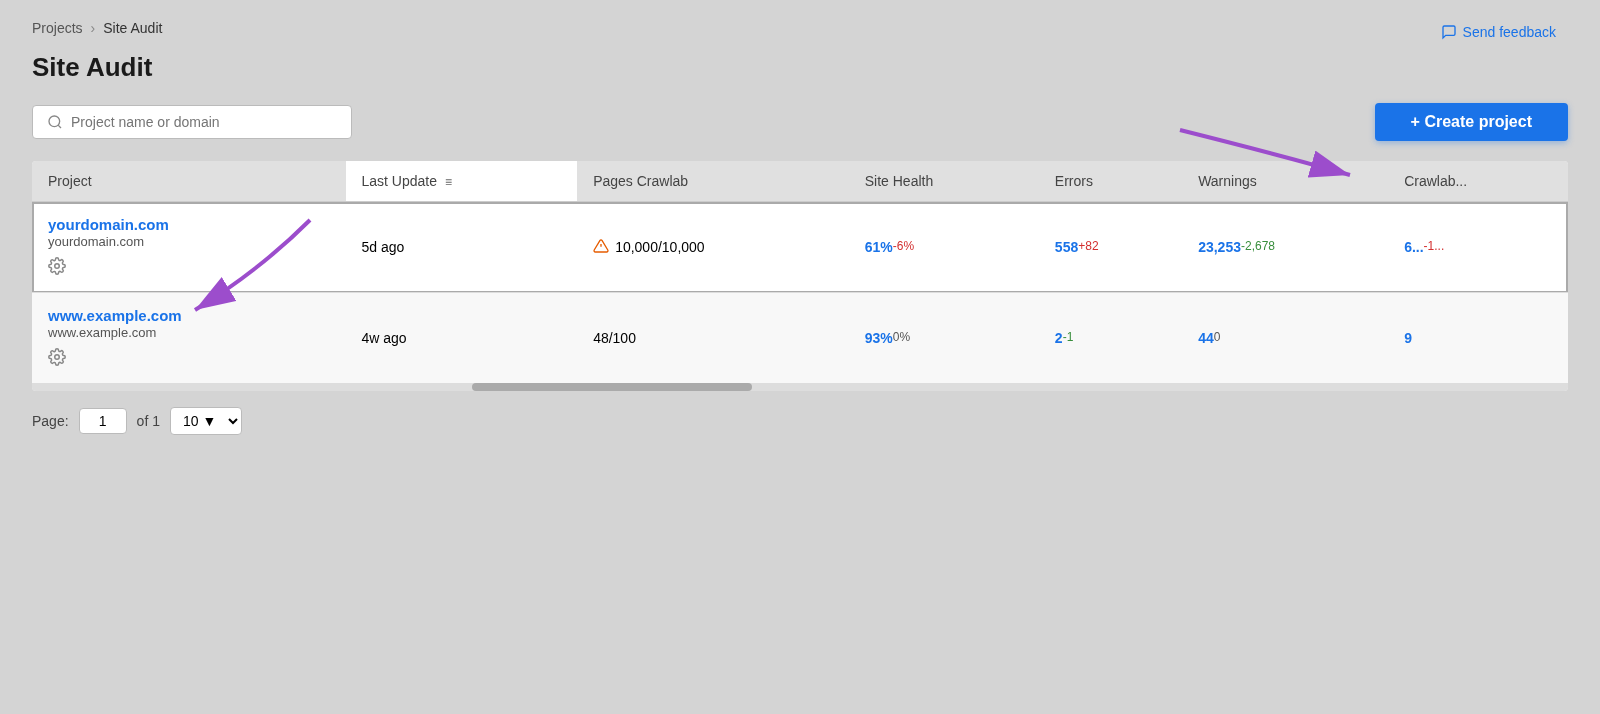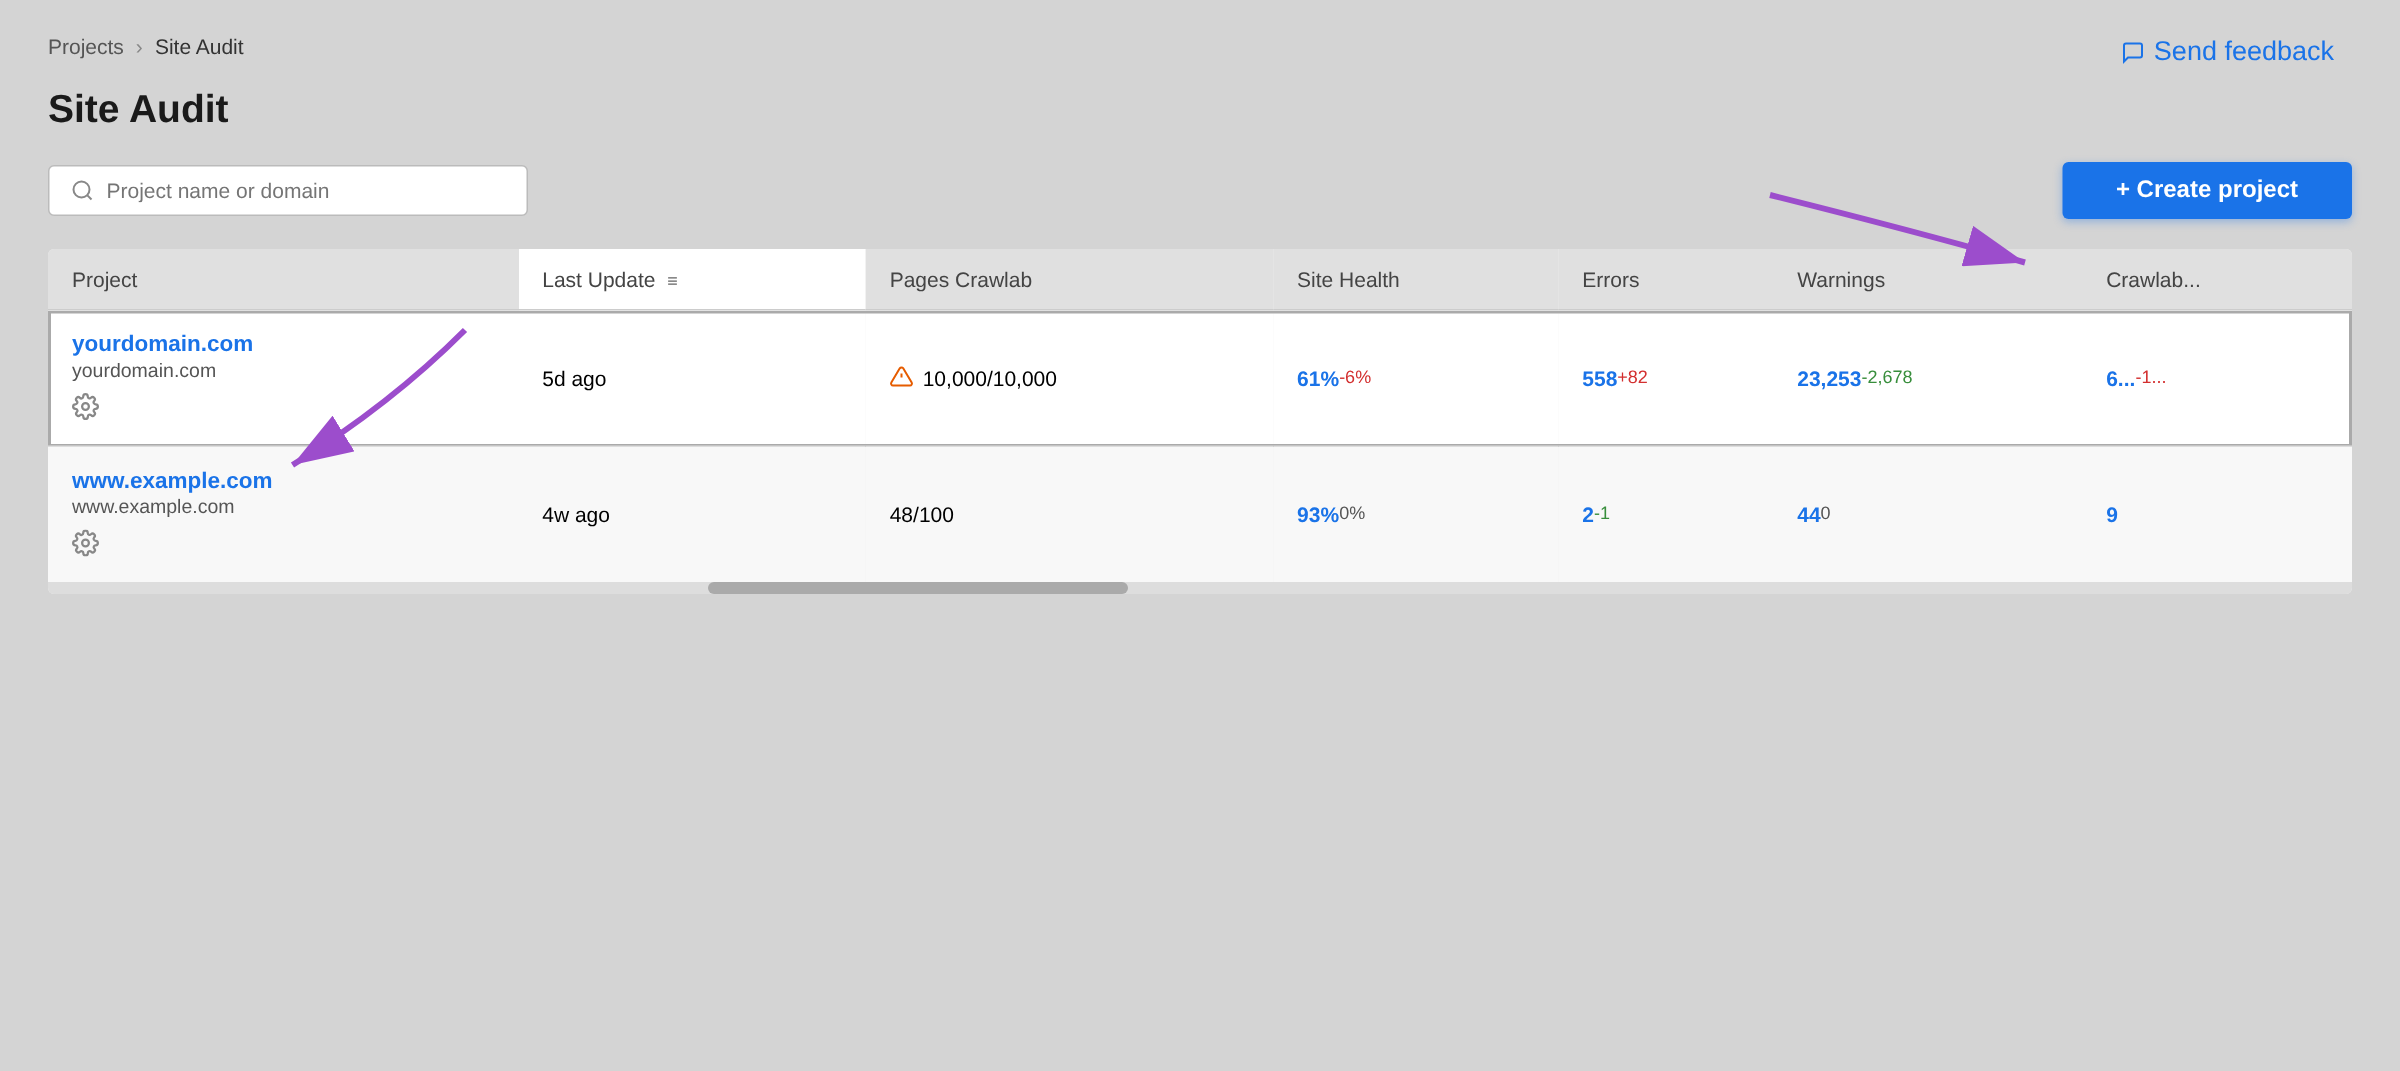--- a/index.html
+++ b/index.html
@@ -45,21 +45,21 @@
       color: #1a1a1a;
     }
 
     .send-feedback-btn {
       display: flex;
       align-items: center;
       gap: 6px;
       background: none;
       border: none;
       color: #1a73e8;
-      font-size: 18px;
+      font-size: 14px;
       cursor: pointer;
       padding: 8px 12px;
       border-radius: 4px;
     }
 
     .toolbar {
       display: flex;
       align-items: center;
       justify-content: space-between;
       margin-bottom: 20px;
@@ -442,13 +442,23 @@
           </td>
         </tr>
       </tbody>
     </table>
 
     <div class="scrollbar-container">
       <div class="scrollbar-thumb"></div>
     </div>
   </div>
 
+  <div class="pagination">
+    <span>Page:</span>
+    <input class="page-input" type="text" value="1" style="">
+    <span>of 1</span>
+    <select class="page-size-select">
+      <option value="10">10 ▼</option>
+      <option value="20">20</option>
+      <option value="50">50</option>
+    </select>
+  </div>
 </div>
 
 </body></html>

